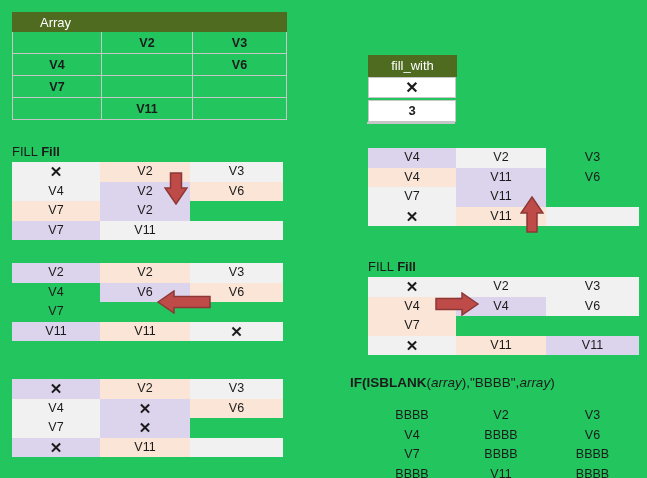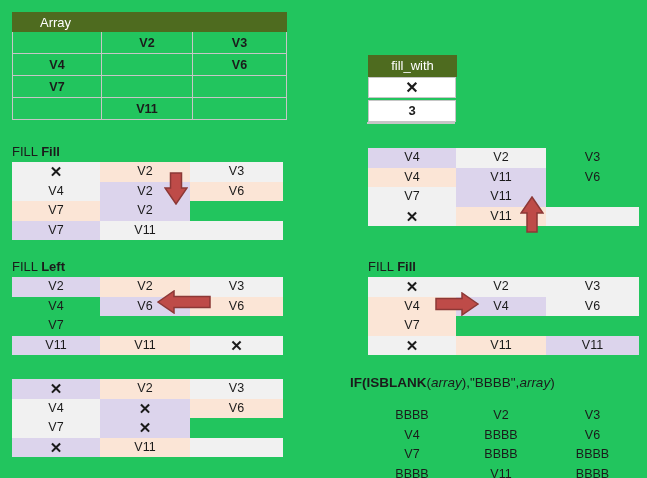--- a/index.html
+++ b/index.html
@@ -139,21 +139,20 @@
           <div class="cell w2 bg-w"></div>
         </div>
         <div class="grow">
           <div class="cell w0 bg-g x-mark">✕</div>
           <div class="cell w1 bg-p">V11</div>
           <div class="cell w2 bg-g"></div>
         </div>
       </div>
     </div>
   <div class="section" id="fill-left" style="left:12px;top:260px">
-      <div class="sec-title"><span>FILL </span><b>Left</b></div>
       <div class="grid">
         <div class="grow">
           <div class="cell w0 bg-l">V2</div>
           <div class="cell w1 bg-p">V2</div>
           <div class="cell w2 bg-g">V3</div>
         </div>
         <div class="grow">
           <div class="cell w0 bg-w">V4</div>
           <div class="cell w1 bg-l">V6</div>
           <div class="cell w2 bg-p">V6</div>

